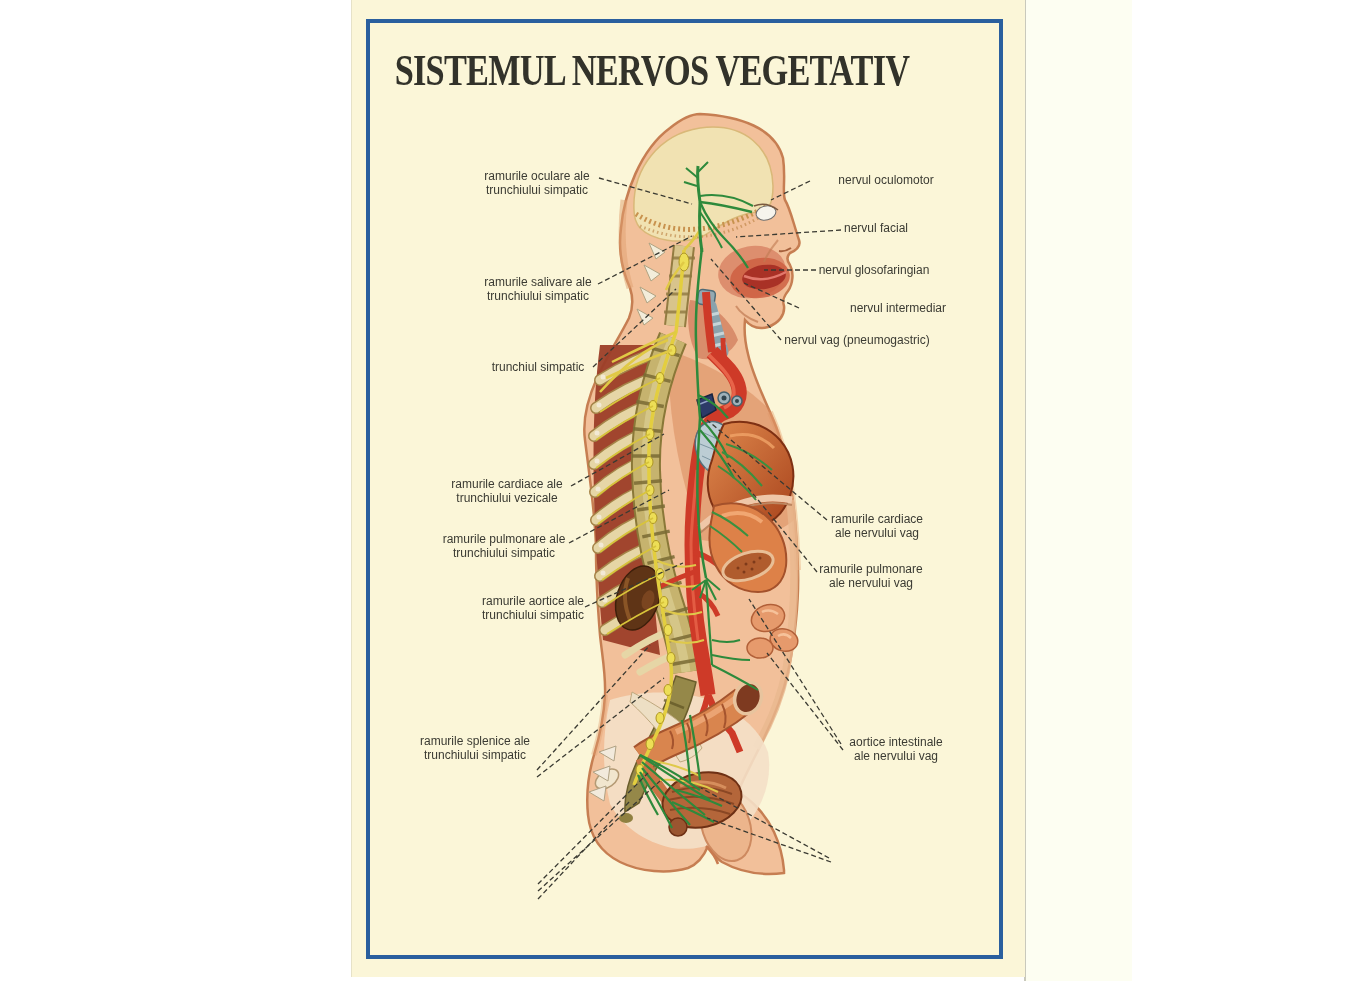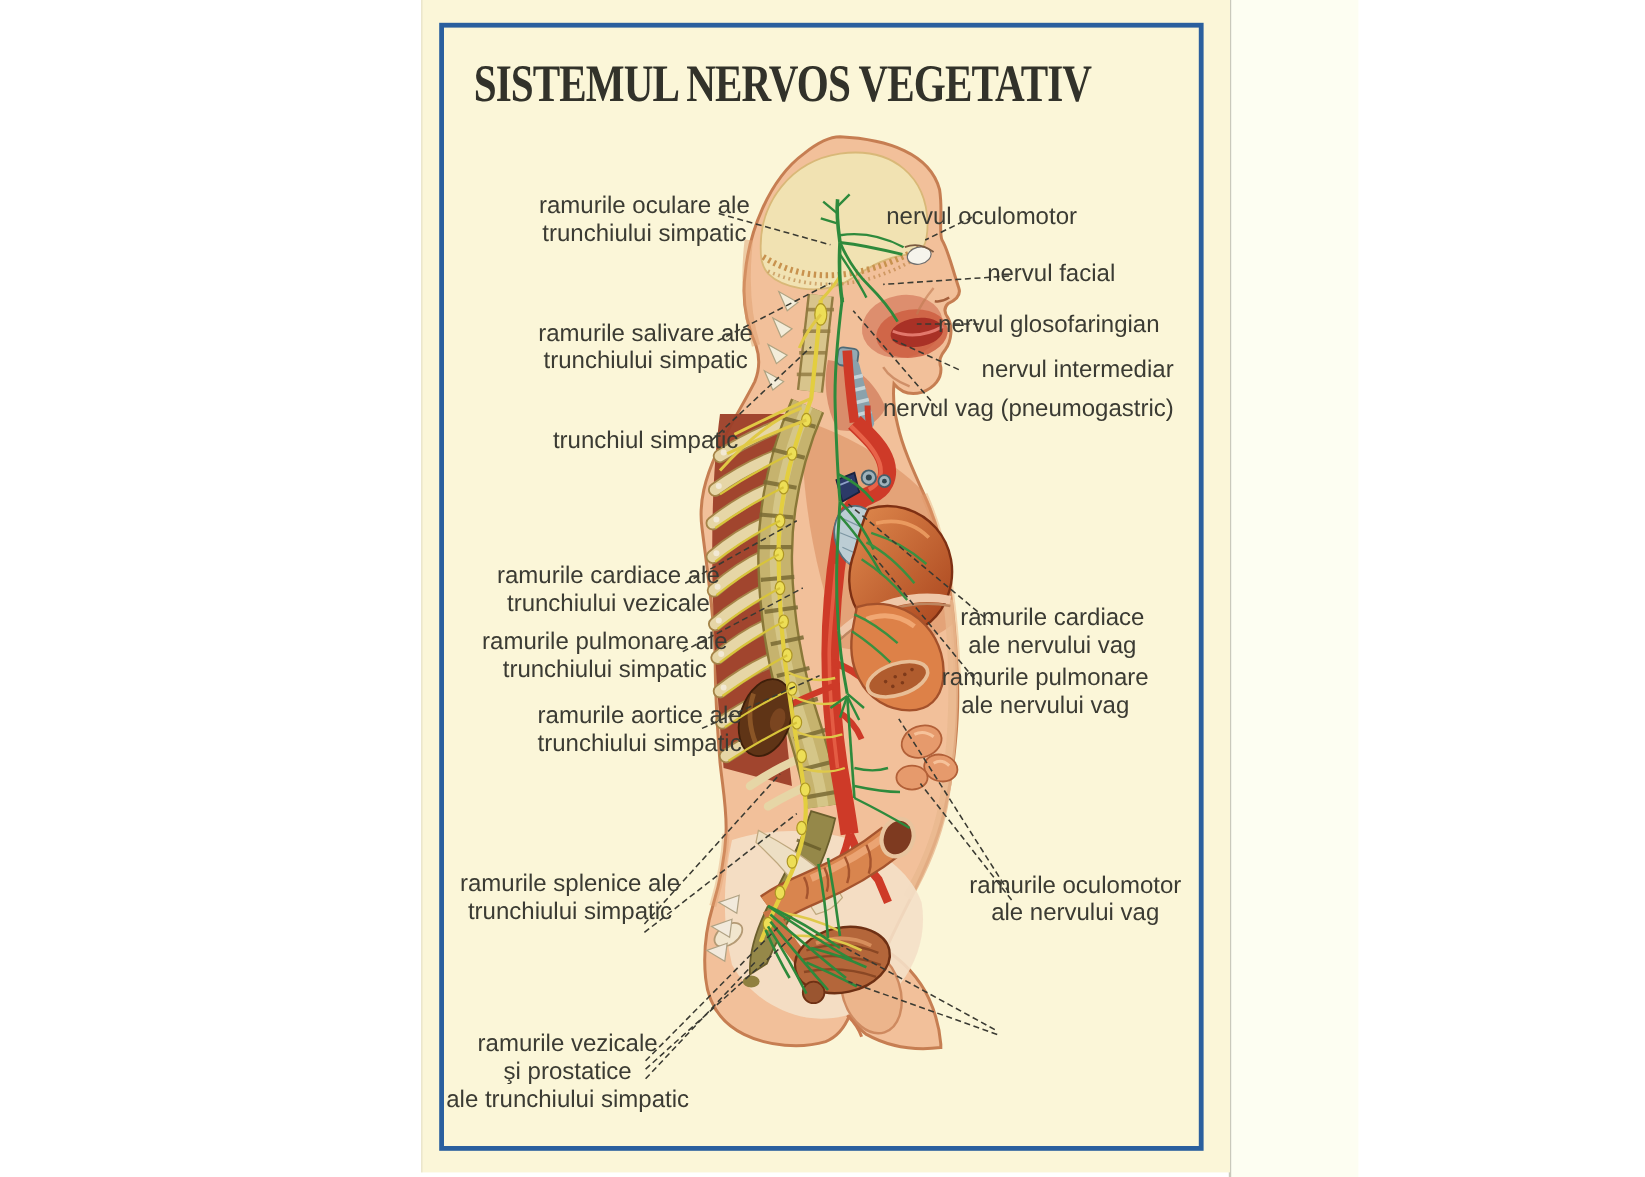--- a/index.html
+++ b/index.html
@@ -8,21 +8,21 @@
   .scan-right{position:absolute;left:1024px;top:0;width:347px;height:981px;
         background:#FDFEF2;border-left:2px solid #C9C9BC;}
   .poster{position:absolute;left:351px;top:0;width:673px;height:977px;background:#FBF6D8;
         border-left:1px solid #E6E2C8;}
   .frame{position:absolute;left:366px;top:19px;width:629px;height:932px;
         border:4px solid #2A5F9E;}
   .title{position:absolute;left:652px;top:70px;transform:translate(-50%,-50%) scaleX(0.78);
         white-space:nowrap;font-family:"Liberation Serif", serif;font-weight:bold;
         font-size:44px;color:#32322A;letter-spacing:-1px;}
   .lbl{position:absolute;transform:translate(-50%,-50%);text-align:center;
-        white-space:pre-line;font-size:20px;line-height:1.16;color:#3B3B33;}
+        white-space:pre-line;font-size:12px;line-height:1.16;color:#3B3B33;}
   svg.art{position:absolute;left:0;top:0;}
 </style>
 </head>
 <body>
 
 <div class="page">
 
   <div class="scan-right"></div>
   <div class="poster"></div>
   <div class="frame"></div>
@@ -393,29 +393,26 @@
 trunchiului simpatic</div>
   <div class="lbl" style="left:538px;top:368px">trunchiul simpatic</div>
   <div class="lbl" style="left:507px;top:492px">ramurile cardiace ale
 trunchiului vezicale</div>
   <div class="lbl" style="left:504px;top:547px">ramurile pulmonare ale
 trunchiului simpatic</div>
   <div class="lbl" style="left:533px;top:609px">ramurile aortice ale
 trunchiului simpatic</div>
   <div class="lbl" style="left:475px;top:749px">ramurile splenice ale
 trunchiului simpatic</div>
-  <div class="lbl" style="left:473px;top:894px">ramurile vezicale
-şi prostatice
-ale trunchiului simpatic</div>
-
-  <div class="lbl" style="left:818px;top:181px">nervul oculomotor</div>
+
+  <div class="lbl" style="left:886px;top:181px">nervul oculomotor</div>
   <div class="lbl" style="left:876px;top:229px">nervul facial</div>
   <div class="lbl" style="left:874px;top:271px">nervul glosofaringian</div>
   <div class="lbl" style="left:898px;top:309px">nervul intermediar</div>
   <div class="lbl" style="left:857px;top:341px">nervul vag (pneumogastric)</div>
   <div class="lbl" style="left:877px;top:527px">ramurile cardiace
 ale nervului vag</div>
   <div class="lbl" style="left:871px;top:577px">ramurile pulmonare
 ale nervului vag</div>
-  <div class="lbl" style="left:896px;top:750px">ramurile oculomotor
+  <div class="lbl" style="left:896px;top:750px">aortice intestinale
 ale nervului vag</div>
 
 </div>
 
 </body></html>

